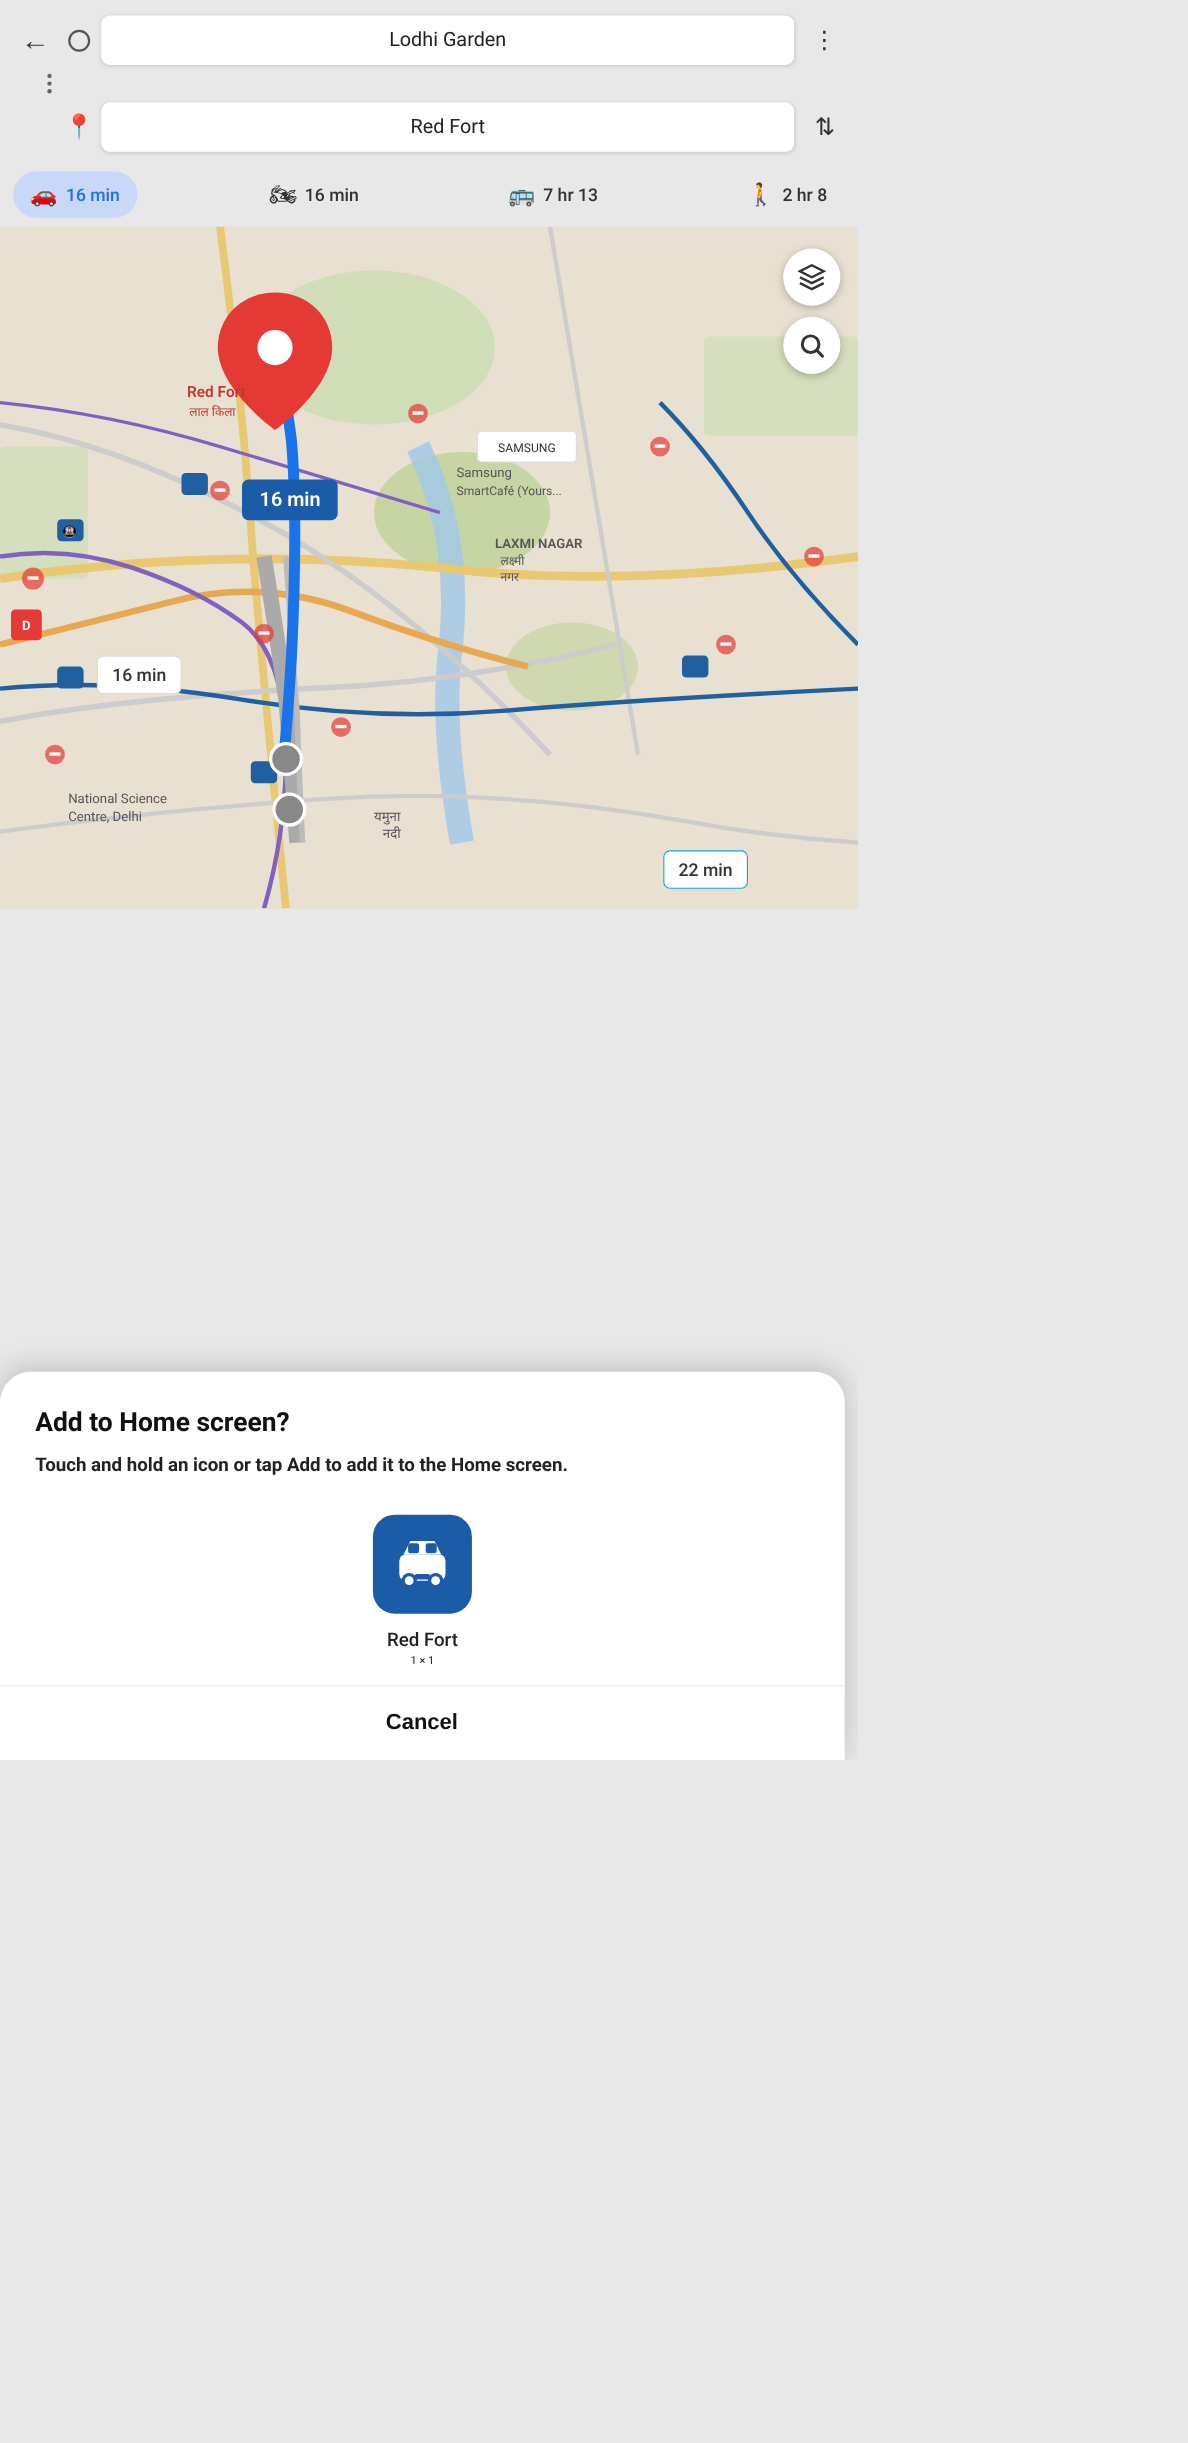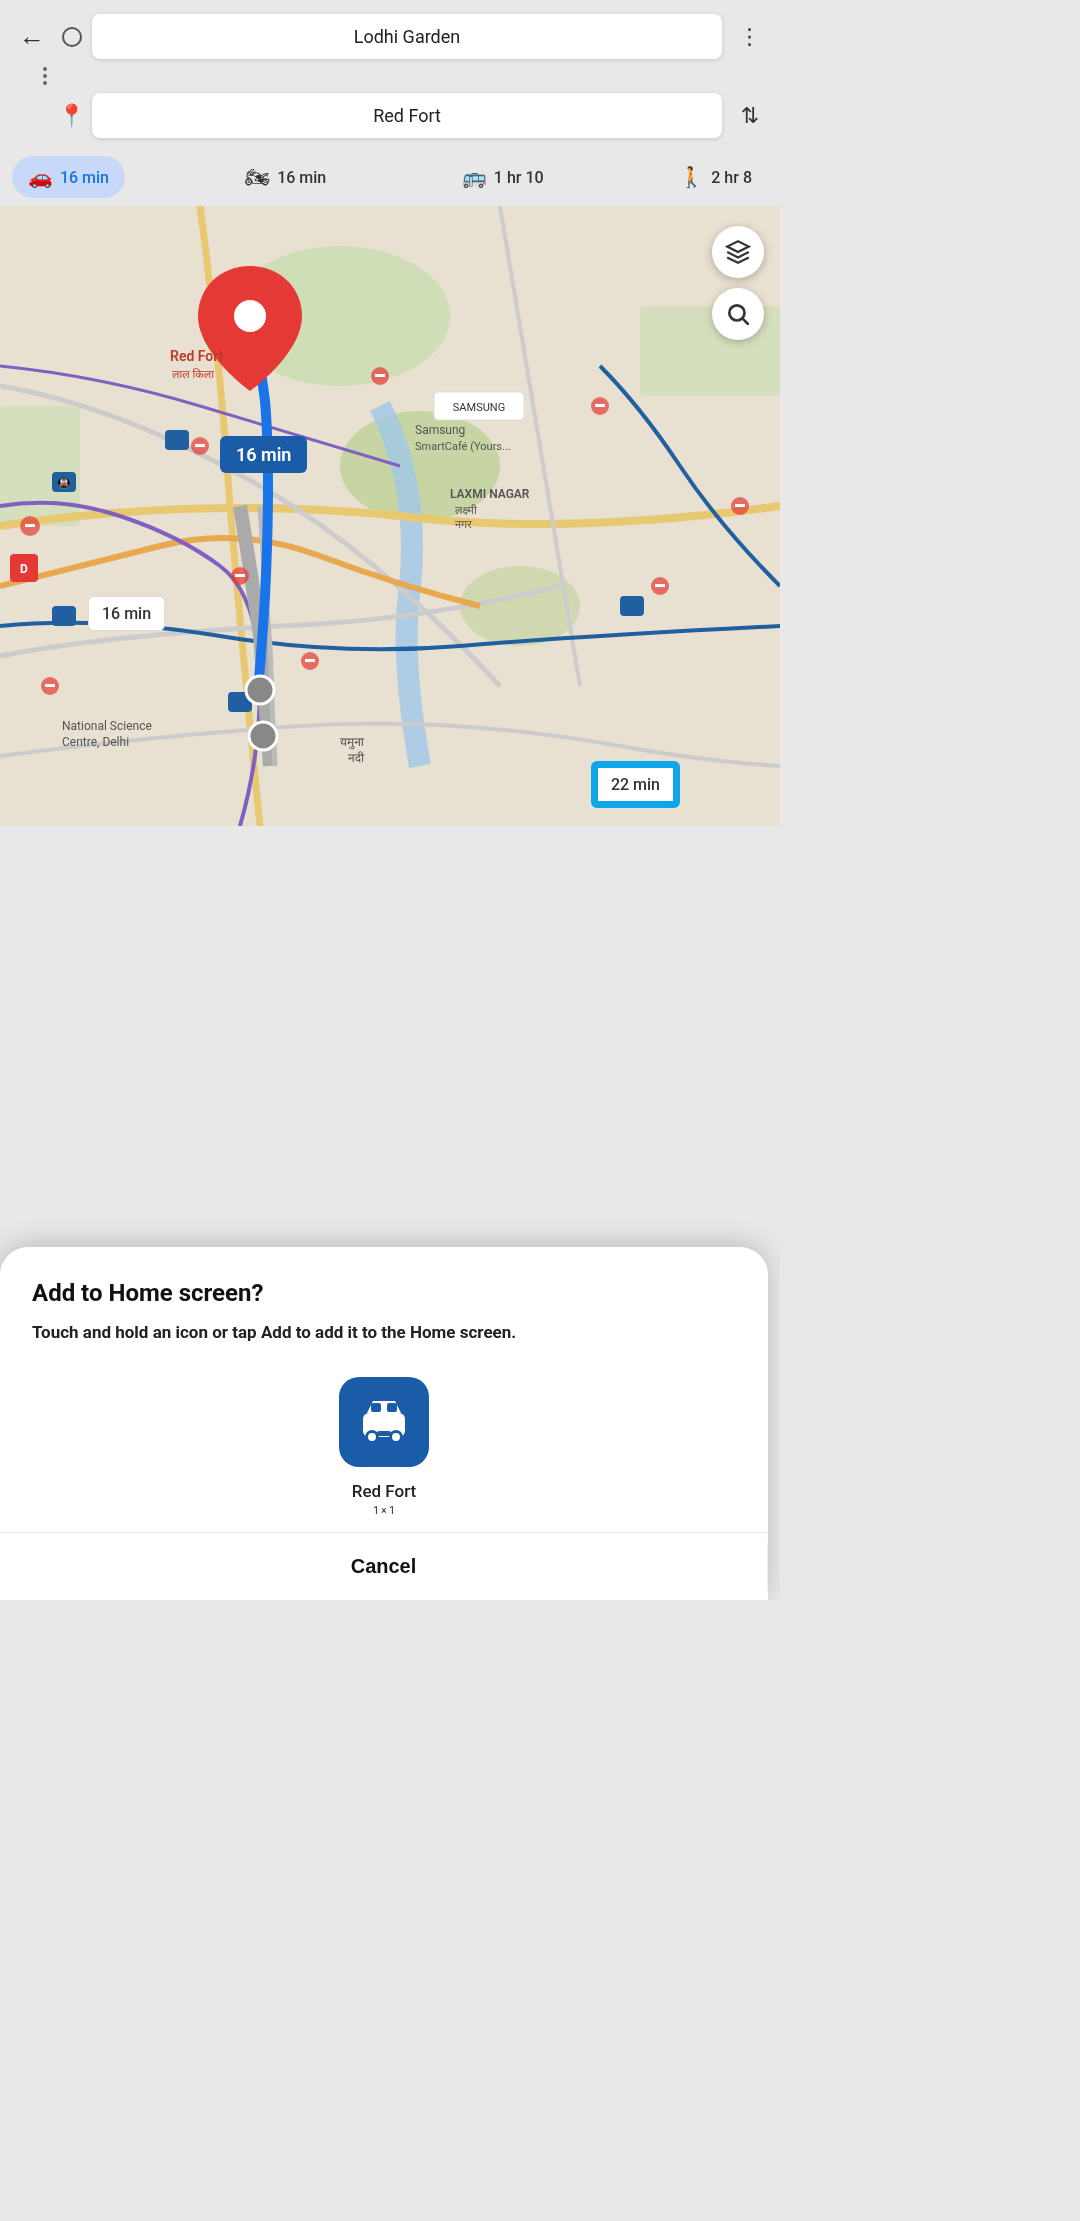--- a/index.html
+++ b/index.html
@@ -143,21 +143,21 @@
       position: absolute;
       background: #1a5ca8;
       color: #fff;
       border-radius: 6px;
       padding: 8px 16px;
       font-size: 18px;
       font-weight: 600;
     }
     .route-time-main { top: 230px; left: 220px; }
     .route-time-alt1 { top: 390px; left: 90px; background: #fff; color: #333; font-size:16px; font-weight:500; border: 1px solid #ddd; border-radius:6px; padding: 7px 13px; }
-    .route-time-alt2 { bottom: 18px; right: 100px; background: #fff; color: #333; font-size:16px; font-weight:500; border: 7px solid #0ea5e9; border-radius:6px; padding: 7px 13px; }
+    .route-time-alt2 { bottom: 18px; right: 100px; background: #fff; color: #333; font-size:16px; font-weight:500; border: 1px solid #0ea5e9; border-radius:6px; padding: 7px 13px; }
 
     
     .modal-overlay {
       position: absolute;
       bottom: 0; left: 0; right: 12px;
       background: rgba(255,255,255,0);
     }
     .modal-sheet {
       background: #fff;
       border-radius: 28px 28px 0 0;
@@ -269,21 +269,21 @@
   <div class="transport-tab active">
     <span class="transport-icon">🚗</span>
     <span>16 min</span>
   </div>
   <div class="transport-tab">
     <span class="transport-icon">🏍</span>
     <span>16 min</span>
   </div>
   <div class="transport-tab">
     <span class="transport-icon">🚌</span>
-    <span>1 hr 10</span>
+    <span>7 hr 13</span>
   </div>
   <div class="transport-tab">
     <span class="transport-icon">🚶</span>
     <span>2 hr 8</span>
   </div>
 </div>
 
 <div class="map-container">
 
   <svg class="map-svg" viewBox="0 0 780 620" xmlns="http://www.w3.org/2000/svg">

